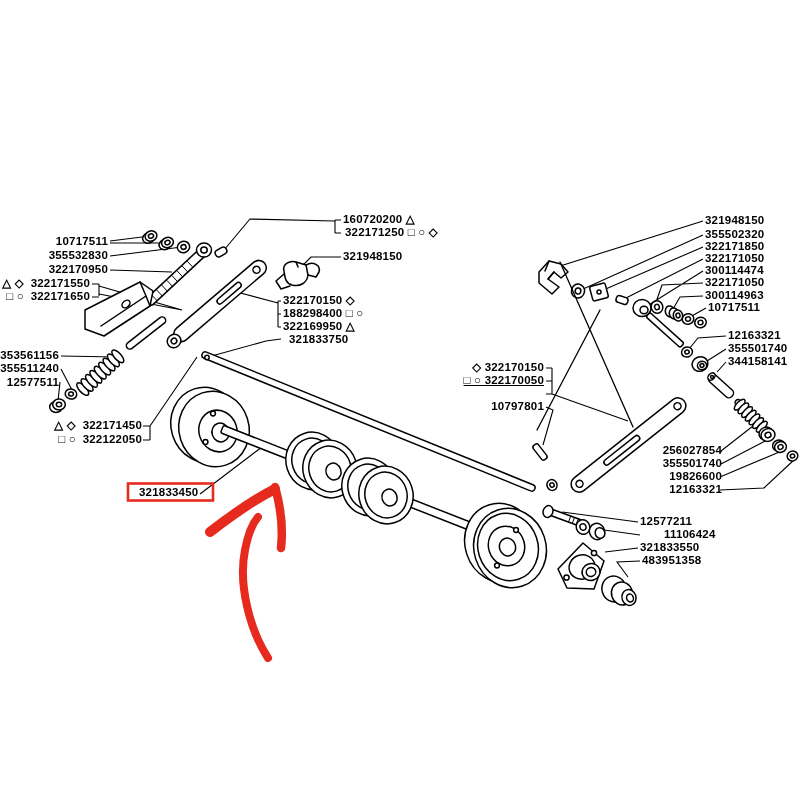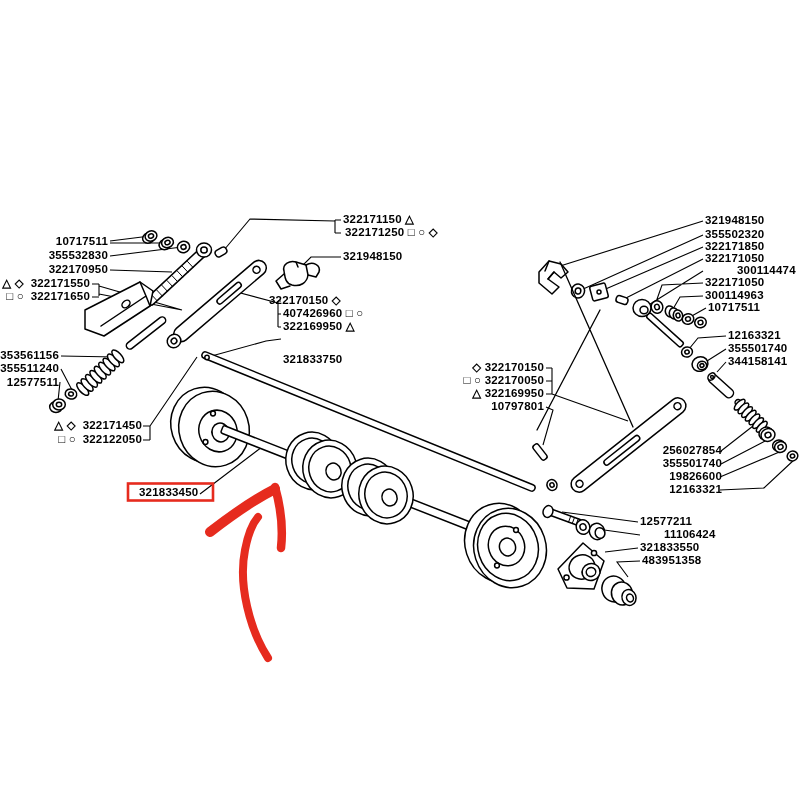--- a/index.html
+++ b/index.html
@@ -311,36 +311,35 @@
       <div class="part-label r" style="top: 250px; left: -192px;">355532830</div>
       <div class="part-label r" style="top: 264px; left: -192px;">322170950</div>
       <div class="part-label r" style="top: 278px; left: -210px;">△ ◇  322171550</div>
       <div class="part-label r" style="top: 291px; left: -210px;">□ ○  322171650</div>
       <div class="part-label r" style="top: 350px; left: -241px;">353561156</div>
       <div class="part-label r" style="top: 363px; left: -241px;">355511240</div>
       <div class="part-label r" style="top: 377px; left: -241px;">12577511</div>
       <div class="part-label r" style="top: 420px; left: -158px;">△ ◇  322171450</div>
       <div class="part-label r" style="top: 434px; left: -158px;">□ ○  322122050</div>
       <div class="part-label" style="top: 487px; left: 139px;">321833450</div>
-      <div class="part-label" style="top: 214px; left: 343px;">322171150 △</div>
+      <div class="part-label" style="top: 214px; left: 343px;">160720200 △</div>
       <div class="part-label" style="top: 227px; left: 345px;">322171250 □ ○ ◇</div>
       <div class="part-label" style="top: 251px; left: 343px;">321948150</div>
-      <div class="part-label" style="top: 295px; left: 269px;">322170150 ◇</div>
-      <div class="part-label" style="top: 308px; left: 283px;">407426960 □ ○</div>
+      <div class="part-label" style="top: 295px; left: 283px;">322170150 ◇</div>
+      <div class="part-label" style="top: 308px; left: 283px;">188298400 □ ○</div>
       <div class="part-label" style="top: 321px; left: 283px;">322169950 △</div>
-      <div class="part-label" style="top: 334px; left: 283px; margin-top: 20px;">321833750</div>
+      <div class="part-label" style="top: 334px; left: 289px;">321833750</div>
       <div class="part-label r" style="top: 362px; left: 244px;">◇ 322170150</div>
-      <div class="part-label r" style="top: 375px; left: 244px;">□ ○ 322170050</div>
-      <div class="part-label r" style="top: 388px; left: 244px;">△ 322169950</div>
+      <div class="part-label r" style="top: 375px; left: 244px; text-decoration: underline;">□ ○ 322170050</div>
       <div class="part-label r" style="top: 401px; left: 244px;">10797801</div>
       <div class="part-label" style="top: 215px; left: 705px;">321948150</div>
       <div class="part-label" style="top: 229px; left: 705px;">355502320</div>
       <div class="part-label" style="top: 241px; left: 705px;">322171850</div>
       <div class="part-label" style="top: 253px; left: 705px;">322171050</div>
-      <div class="part-label" style="top: 265px; left: 705px; margin-left: 32px;">300114474</div>
+      <div class="part-label" style="top: 265px; left: 705px;">300114474</div>
       <div class="part-label" style="top: 277px; left: 705px;">322171050</div>
       <div class="part-label" style="top: 290px; left: 705px;">300114963</div>
       <div class="part-label" style="top: 302px; left: 708px;">10717511</div>
       <div class="part-label" style="top: 330px; left: 728px;">12163321</div>
       <div class="part-label" style="top: 343px; left: 728px;">355501740</div>
       <div class="part-label" style="top: 356px; left: 728px;">344158141</div>
       <div class="part-label r" style="top: 445px; left: 422px;">256027854</div>
       <div class="part-label r" style="top: 458px; left: 422px;">355501740</div>
       <div class="part-label r" style="top: 471px; left: 422px;">19826600</div>
       <div class="part-label r" style="top: 484px; left: 422px;">12163321</div>

